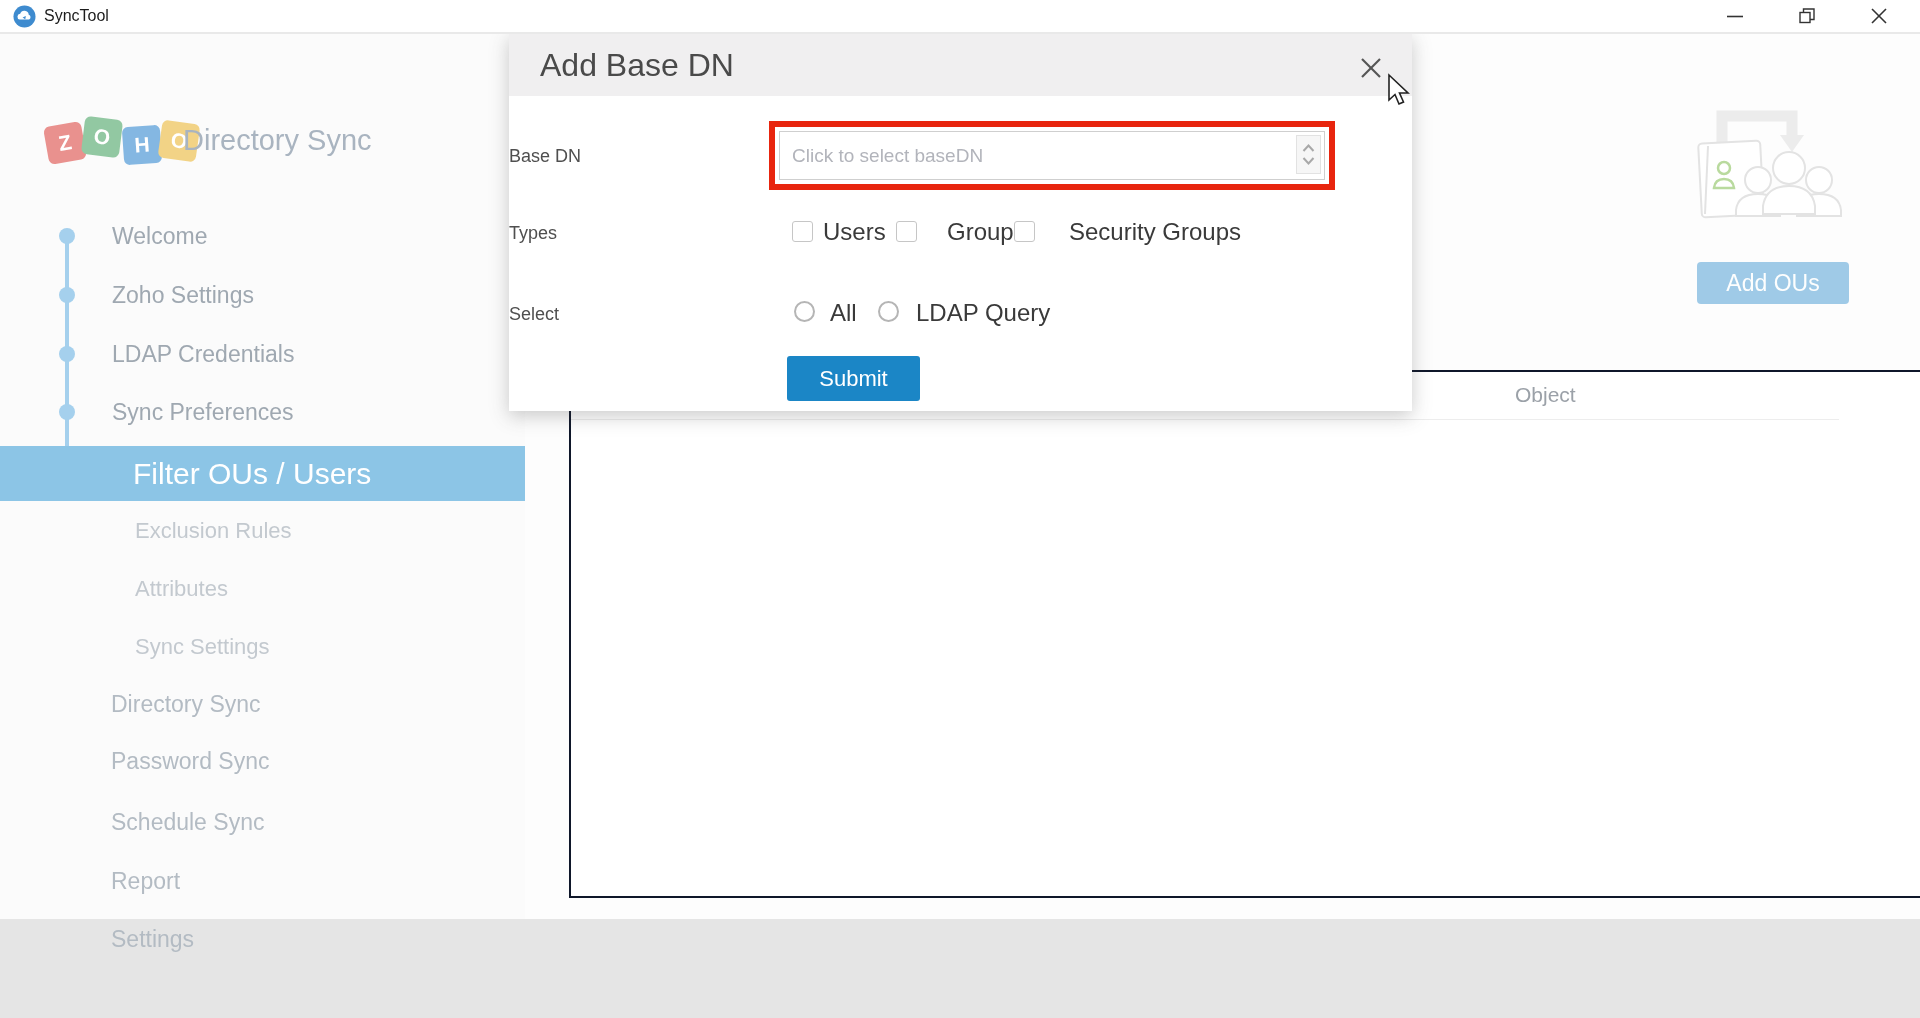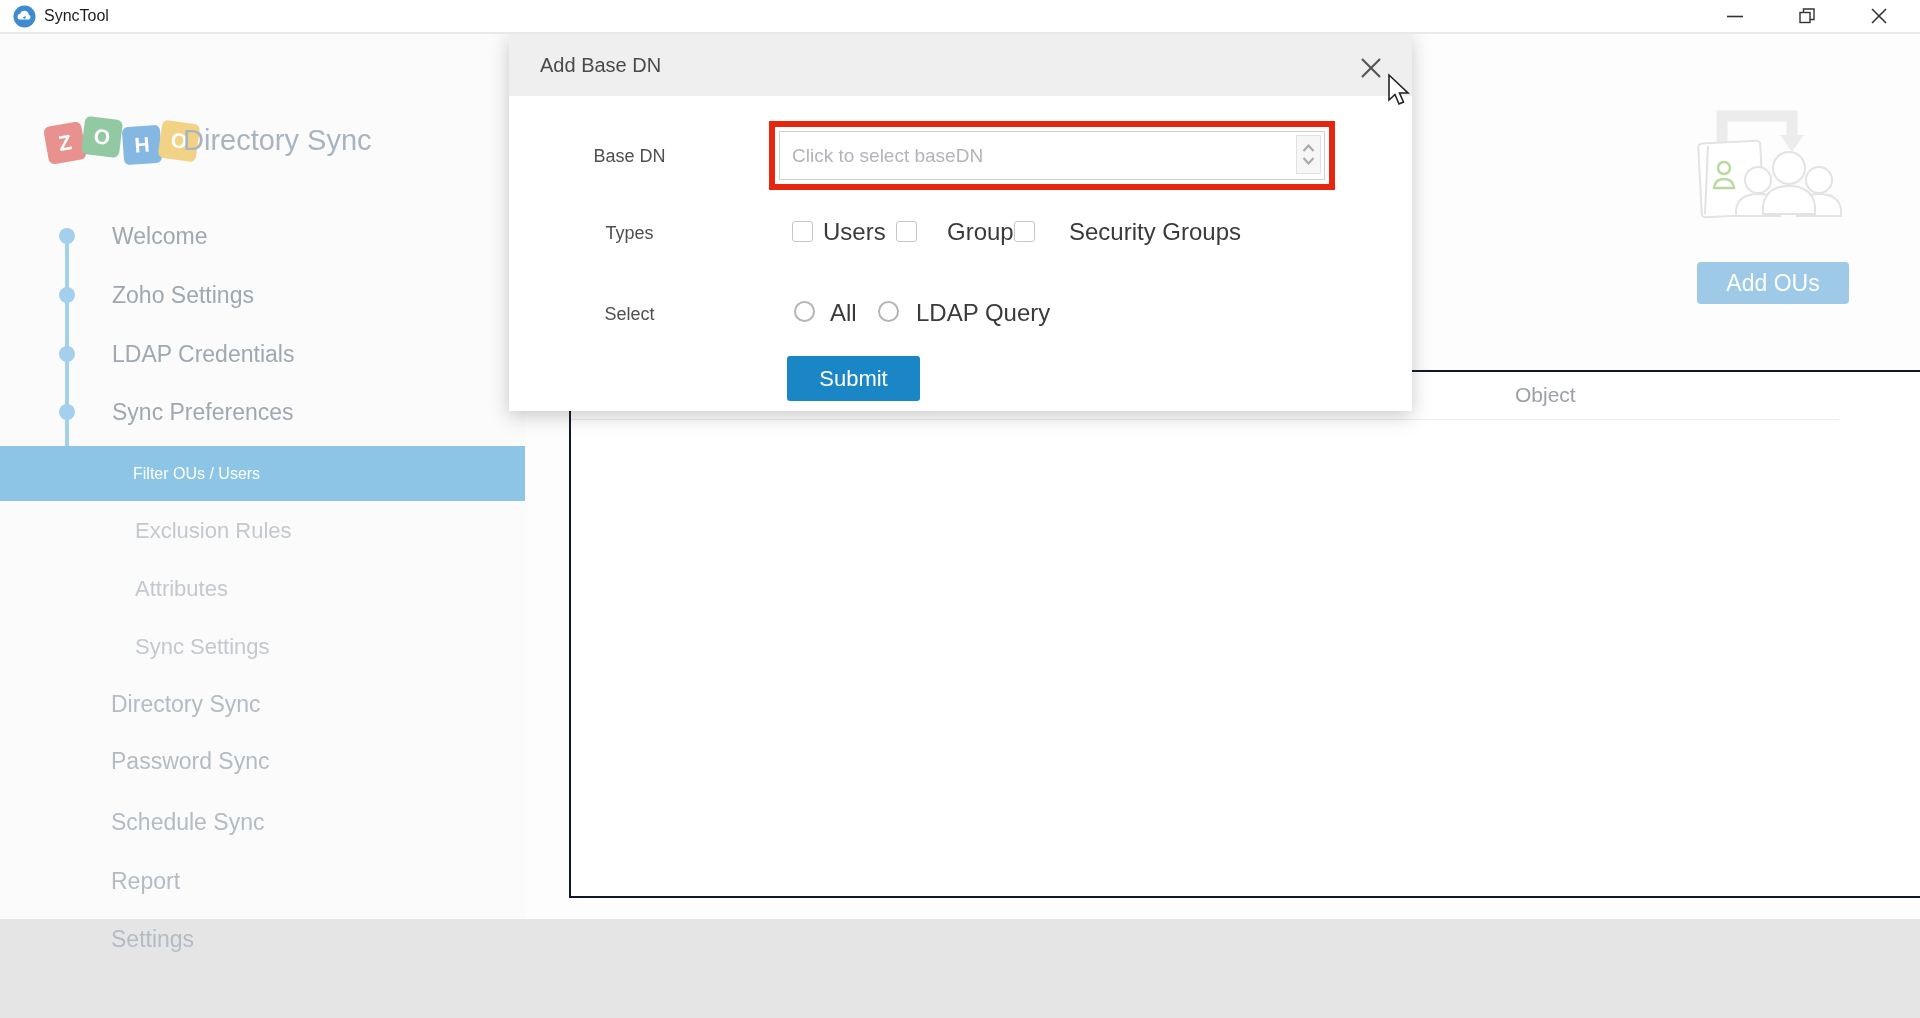--- a/index.html
+++ b/index.html
@@ -25,44 +25,44 @@
                 font-size:21px; font-weight:bold; display:flex; align-items:center; justify-content:center; }
   .lb0 { left:0px;  top:4px; transform:rotate(-10deg); }
   .lb1 { left:37px; top:-2px; transform:rotate(7deg); }
   .lb2 { left:77px; top:6px; transform:rotate(-4deg); }
   .lb3 { left:114px; top:2px; transform:rotate(8deg); }
   .product-name { position:absolute; left:183px; top:90px; font-size:29px; color:#a9b4c0; }
   .timeline { position:absolute; left:65px; top:202px; width:4px; height:210px; background:#a5d0ed; }
   .tl-dot { position:absolute; left:59px; width:16px; height:16px; border-radius:50%; background:#a5d0ed; }
   .step-label { position:absolute; left:112px; height:30px; line-height:30px; font-size:23px; color:#9fa8b1; }
   .selected-row { position:absolute; left:0; top:412px; width:525px; height:55px; background:#8cc5e6; }
-  .selected-row span { position:absolute; left:133px; top:0; line-height:55px; font-size:16px; color:#ffffff; }
+  .selected-row span { position:absolute; left:133px; top:0; line-height:55px; font-size:30px; color:#ffffff; }
   .sub-label { position:absolute; left:135px; height:30px; line-height:30px; font-size:22px; color:#c3c9cf; }
   .item-label { position:absolute; left:111px; height:30px; line-height:30px; font-size:23px; color:#b3bbc3; }
 
   
   .add-ous-btn { position:absolute; left:1697px; top:262px; width:152px; height:42px; background:#9fcae7;
                  border:none; border-radius:4px; color:#fdfefe; font-size:23px; z-index:2; }
   .illustration { position:absolute; left:1688px; top:106px; z-index:2; }
   .ou-table { position:absolute; left:569px; top:370px; width:1514px; height:528px; background:#ffffff;
               border:2px solid #0f172a; z-index:2;text-align:center; }
   .ou-table-headerline { position:absolute; left:0; top:47px; width:1268px; height:1px; background:#ededed; }
   .ou-col-header { position:absolute; left:944px; top:11px; font-size:21px; color:#9ba1a8; }
   .ou-scrollbar { position:absolute; right:0; top:0; width:22px; height:526px; border-left:1px solid #ededed; background:#fcfcfc; }
   .scroll-up { position:absolute; left:2px; top:22px; }
   .scroll-down { position:absolute; left:2px; bottom:22px; }
 
   
   .modal { position:absolute; left:509px; top:34px; width:903px; height:377px; background:#ffffff;
            box-shadow:0 5px 18px rgba(70,70,70,0.28); z-index:10; }
   .modal-header { position:absolute; left:0; top:0; width:903px; height:62px; background:#f0eff0; }
-  .modal-title { position:absolute; left:31px; top:0; line-height:62px; font-size:20px; color:#4a4a4a; }
+  .modal-title { position:absolute; left:31px; top:0; line-height:62px; font-size:32px; color:#4a4a4a; }
   .modal-close { position:absolute; right:26px; top:19px; width:30px; height:30px; display:flex;
                  align-items:center; justify-content:center; cursor:pointer; }
-  .field-label { position:absolute; left:0; width:241px; text-align:center; font-size:18px; color:#4f4f4f; }
+  .field-label { position:absolute; left:0; width:241px; text-align:left; font-size:18px; color:#4f4f4f; }
   .lbl-basedn { top:112px; } .lbl-types { top:189px; } .lbl-select { top:270px; }
   .red-wrap { position:absolute; left:260px; top:87px; width:566px; height:69px; border:6px solid #e8250e;
               background:#ffffff; padding:4px; }
   .basedn-box { width:100%; height:100%; border:1px solid #cfcfcf; display:flex; align-items:center; position:relative; }
   .basedn-input { position:absolute; left:0; top:0; width:100%; height:100%; border:none; outline:none;
                   padding:0 34px 0 12px; font-size:19px; color:#4a4a4a; font-family:"Liberation Sans", sans-serif; }
   .basedn-input::placeholder { color:#b2b4bb; opacity:1; }
   .spinner { position:absolute; right:3px; top:3px; width:25px; height:39px; background:#f6f6f6;
              border:1px solid #e2e2e2; display:flex; flex-direction:column; align-items:center; justify-content:center; gap:3px; }
   .checkbox { position:absolute; top:187px; width:21px; height:21px; border:1px solid #c6c6c6; border-radius:3px; background:#ffffff; }

